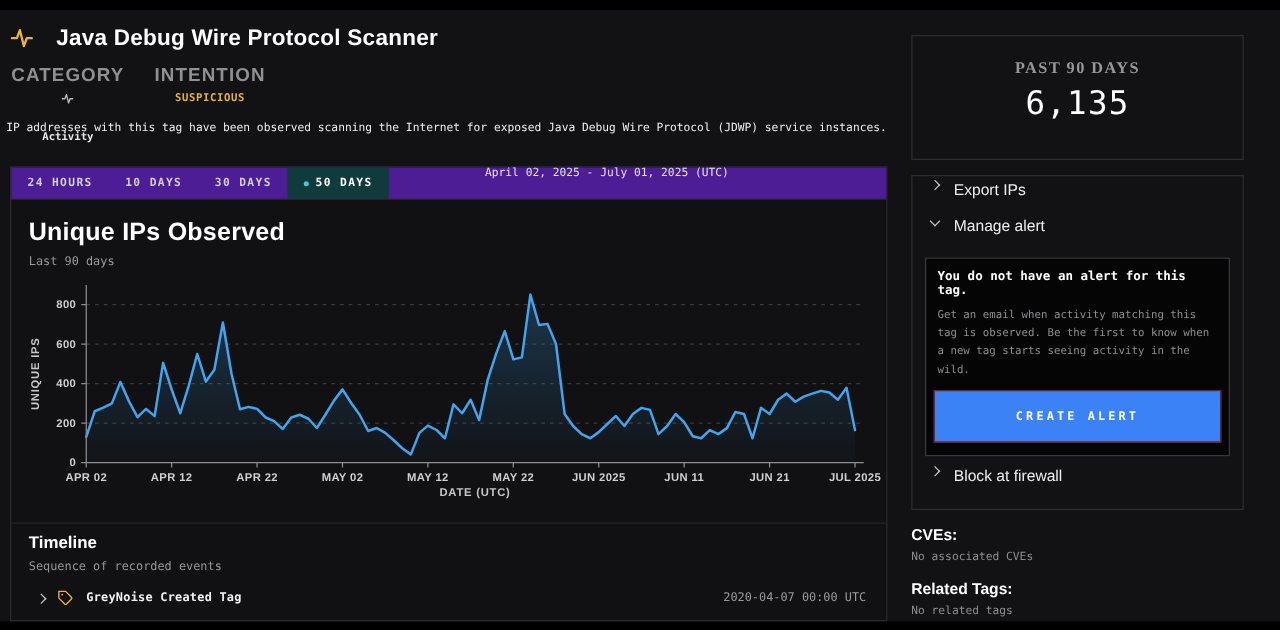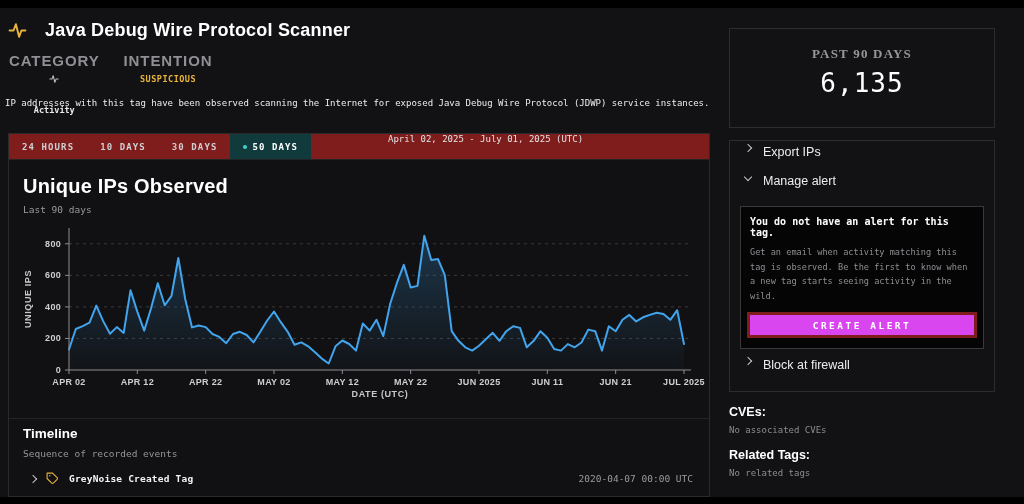--- a/index.html
+++ b/index.html
@@ -14,21 +14,21 @@
   .meta { position:absolute; left:9px; top:44px; display:flex; gap:24px; }
   .meta-label { font-size:15px; font-weight:bold; letter-spacing:.9px; color:#909094; }
   .meta-value { margin-top:5px; display:flex; align-items:center; gap:21px;
                 font:bold 8.5px "DejaVu Sans Mono", monospace; color:#e9e9eb;flex-direction:column; }
   .meta-value.suspicious { color:#E8B43A; letter-spacing:.5px; }
   .description { position:absolute; left:5px; top:90px; font:9px "DejaVu Sans Mono", monospace; color:#ededef; }
 
   
   .main-panel { position:absolute; left:8px; top:125px; width:702px; height:364px;
                 background:#111113; border:1px solid #2a2a2d; }
-  .tab-bar { position:absolute; top:0; left:0; right:0; height:26px; background:#7f1d1d;
+  .tab-bar { position:absolute; top:0; left:0; right:0; height:26px; background:#4c1d95;
              border-bottom:1px solid #242427; display:flex; }
   .tab { display:flex; align-items:center; gap:5px; padding:0 13px; cursor:pointer;
          font:bold 9px "DejaVu Sans Mono", monospace; letter-spacing:1.1px; color:#cfcfd2; }
   .tab.active { background:#103a3c; color:#fff; }
   .tab .dot { width:4px; height:4px; border-radius:50%; background:#3FD0CE; display:none; }
   .tab.active .dot { display:block; }
   .date-range { position:absolute; left:379px; top:0; line-height:26px;
                 font:9px "DejaVu Sans Mono", monospace; color:#e3e3e5; }
 
   .chart-head { position:absolute; left:14px; top:41px; }
@@ -62,22 +62,22 @@
   .stat-count { font:26px "DejaVu Sans Mono", monospace; color:#fff; margin-top:6px; letter-spacing:1px; }
   .stat-link { display:inline-block; margin-top:7px; font:bold 10px "DejaVu Sans Mono", monospace;
                color:#fff; border-bottom:1px solid #7d6327; padding-bottom:2px; cursor:pointer; }
   .actions-card { margin-top:12px; border:1px solid #2d2d30; padding:4px 10px; }
   .action-row { display:flex; align-items:flex-start; gap:12px; height:29px; padding-left:5px;
                 color:#ededef; font-size:12.5px; cursor:pointer; }
   .alert-box { background:#050506; border:1px solid #39393c; margin:3px 0 9px; padding:9px 6px 10px; }
   .alert-head { font:bold 10px "DejaVu Sans Mono", monospace; color:#fff; padding:0 3px; }
   .alert-body { font:8.6px "DejaVu Sans Mono", monospace; line-height:1.7; color:#8f8f93;
                 margin-top:7px; padding:0 3px; }
-  .alert-btn { display:block; width:100%; margin-top:9px; height:26px; background:#d946ef;
-               border:3px solid #7f1d1d; color:#fff; font:bold 9.5px "DejaVu Sans Mono", monospace;
+  .alert-btn { display:block; width:100%; margin-top:9px; height:42px; background:#3b82f6;
+               border:1px solid #7f1d1d; color:#fff; font:bold 9.5px "DejaVu Sans Mono", monospace;
                letter-spacing:2.5px; cursor:pointer; }
   .side-block { margin-top:13px; }
   .side-block h4 { font-size:12.5px; font-weight:bold; color:#fff; }
   .side-val { font:9px "DejaVu Sans Mono", monospace; color:#8d8d91; margin-top:6px; }
 </style>
 </head>
 <body>
 
 <div class="page">
 

